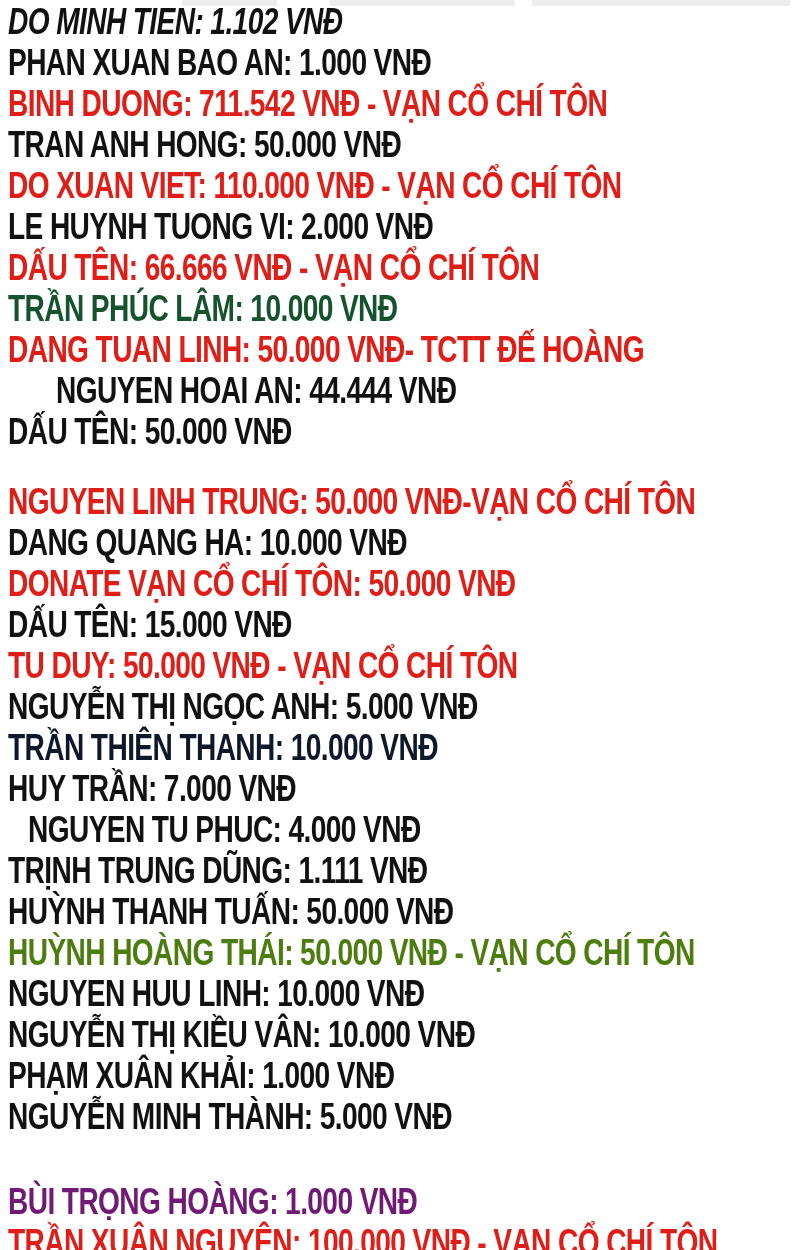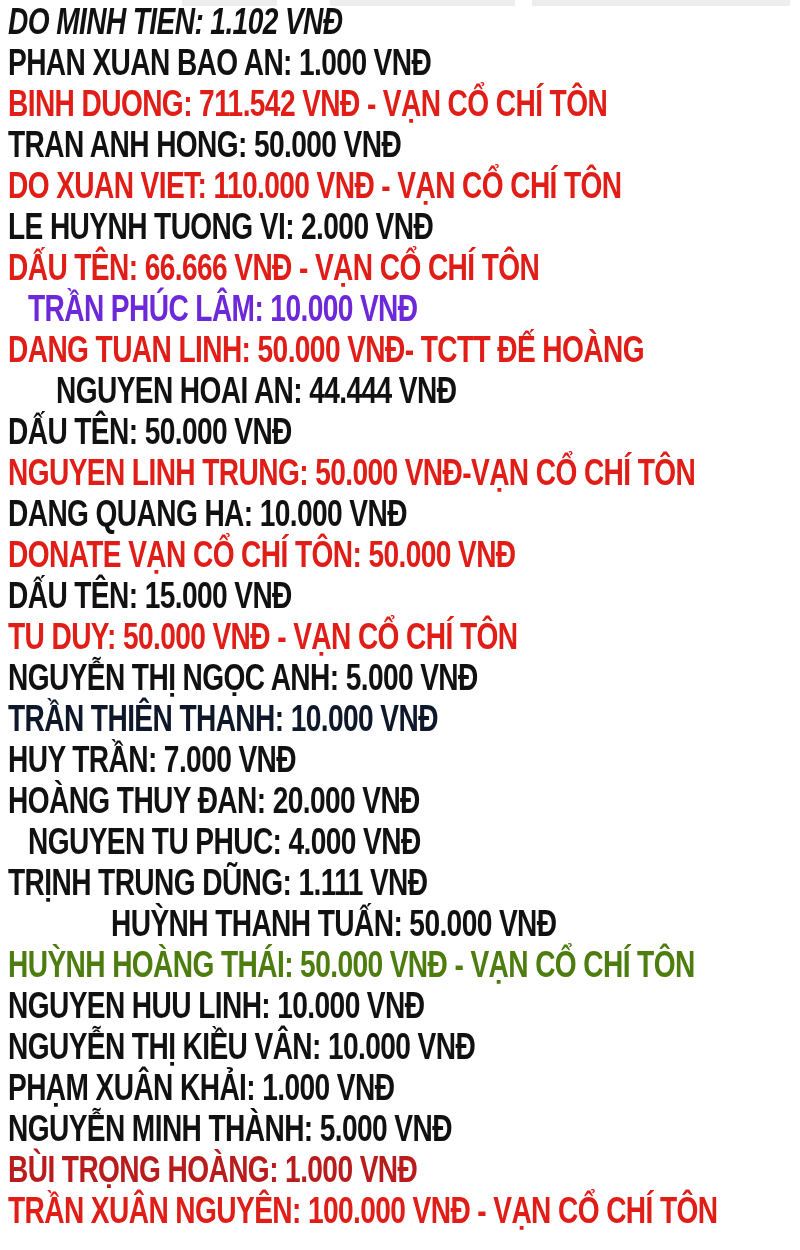--- a/index.html
+++ b/index.html
@@ -71,38 +71,37 @@
   </div>
 
   <div class="donor-list">
       <div class="donor-line" style="color: rgb(17, 17, 17); font-style: italic;"><span class="txt">DO MINH TIEN: 1.102 VNĐ</span></div>
       <div class="donor-line" style="color: rgb(17, 17, 17);"><span class="txt">PHAN XUAN BAO AN: 1.000 VNĐ</span></div>
       <div class="donor-line" style="color: rgb(224, 29, 23);"><span class="txt">BINH DUONG: 711.542 VNĐ - VẠN CỔ CHÍ TÔN</span></div>
       <div class="donor-line" style="color: rgb(17, 17, 17);"><span class="txt">TRAN ANH HONG: 50.000 VNĐ</span></div>
       <div class="donor-line" style="color: rgb(224, 29, 23);"><span class="txt">DO XUAN VIET: 110.000 VNĐ - VẠN CỔ CHÍ TÔN</span></div>
       <div class="donor-line" style="color: rgb(17, 17, 17);"><span class="txt">LE HUYNH TUONG VI: 2.000 VNĐ</span></div>
       <div class="donor-line" style="color: rgb(224, 29, 23);"><span class="txt">DẤU TÊN: 66.666 VNĐ - VẠN CỔ CHÍ TÔN</span></div>
-      <div class="donor-line" style="color: #6d28d9; margin-left: 20px;"><span class="txt">TRẦN PHÚC LÂM: 10.000 VNĐ</span></div>
+      <div class="donor-line" style="color: #14532d;"><span class="txt">TRẦN PHÚC LÂM: 10.000 VNĐ</span></div>
       <div class="donor-line" style="color: rgb(224, 29, 23);"><span class="txt">DANG TUAN LINH: 50.000 VNĐ- TCTT ĐẾ HOÀNG</span></div>
       <div class="donor-line" style="color: rgb(17, 17, 17); margin-left: 48px;"><span class="txt">NGUYEN HOAI AN: 44.444 VNĐ</span></div>
       <div class="donor-line" style="color: rgb(17, 17, 17);"><span class="txt">DẤU TÊN: 50.000 VNĐ</span></div>
-      <div class="donor-line" style="color: rgb(224, 29, 23);"><span class="txt">NGUYEN LINH TRUNG: 50.000 VNĐ-VẠN CỔ CHÍ TÔN</span></div>
+      <div class="donor-line" style="color: rgb(224, 29, 23); margin-top: 29px;"><span class="txt">NGUYEN LINH TRUNG: 50.000 VNĐ-VẠN CỔ CHÍ TÔN</span></div>
       <div class="donor-line" style="color: rgb(17, 17, 17);"><span class="txt">DANG QUANG HA: 10.000 VNĐ</span></div>
       <div class="donor-line" style="color: rgb(224, 29, 23);"><span class="txt">DONATE VẠN CỔ CHÍ TÔN: 50.000 VNĐ</span></div>
       <div class="donor-line" style="color: rgb(17, 17, 17);"><span class="txt">DẤU TÊN: 15.000 VNĐ</span></div>
       <div class="donor-line" style="color: rgb(224, 29, 23);"><span class="txt">TU DUY: 50.000 VNĐ - VẠN CỔ CHÍ TÔN</span></div>
       <div class="donor-line" style="color: rgb(17, 17, 17);"><span class="txt">NGUYỄN THỊ NGỌC ANH: 5.000 VNĐ</span></div>
       <div class="donor-line" style="color: #0f172a;"><span class="txt">TRẦN THIÊN THANH: 10.000 VNĐ</span></div>
       <div class="donor-line" style="color: rgb(17, 17, 17);"><span class="txt">HUY TRẦN: 7.000 VNĐ</span></div>
-      <div class="donor-line" style="color: rgb(17, 17, 17);"><span class="txt">HOÀNG THUY ĐAN: 20.000 VNĐ</span></div>
       <div class="donor-line" style="color: rgb(17, 17, 17); margin-left: 20px;"><span class="txt">NGUYEN TU PHUC: 4.000 VNĐ</span></div>
       <div class="donor-line" style="color: rgb(17, 17, 17);"><span class="txt">TRỊNH TRUNG DŨNG: 1.111 VNĐ</span></div>
-      <div class="donor-line" style="color: rgb(17, 17, 17); text-align: center;"><span class="txt">HUỲNH THANH TUẤN: 50.000 VNĐ</span></div>
+      <div class="donor-line" style="color: rgb(17, 17, 17);"><span class="txt">HUỲNH THANH TUẤN: 50.000 VNĐ</span></div>
       <div class="donor-line" style="color: #4d7c0f;"><span class="txt">HUỲNH HOÀNG THÁI: 50.000 VNĐ - VẠN CỔ CHÍ TÔN</span></div>
       <div class="donor-line" style="color: rgb(17, 17, 17);"><span class="txt">NGUYEN HUU LINH: 10.000 VNĐ</span></div>
       <div class="donor-line" style="color: rgb(17, 17, 17);"><span class="txt">NGUYỄN THỊ KIỀU VÂN: 10.000 VNĐ</span></div>
       <div class="donor-line" style="color: rgb(17, 17, 17);"><span class="txt">PHẠM XUÂN KHẢI: 1.000 VNĐ</span></div>
       <div class="donor-line" style="color: rgb(17, 17, 17);"><span class="txt">NGUYỄN MINH THÀNH: 5.000 VNĐ</span></div>
-      <div class="donor-line" style="color: #b91c1c;"><span class="txt">BÙI TRỌNG HOÀNG: 1.000 VNĐ</span></div>
+      <div class="donor-line" style="color: #701a75; margin-top: 44px;"><span class="txt">BÙI TRỌNG HOÀNG: 1.000 VNĐ</span></div>
       <div class="donor-line" style="color: rgb(224, 29, 23);"><span class="txt">TRẦN XUÂN NGUYÊN: 100.000 VNĐ - VẠN CỔ CHÍ TÔN</span></div>
     </div>
 
 </div>
 
 </body></html>

